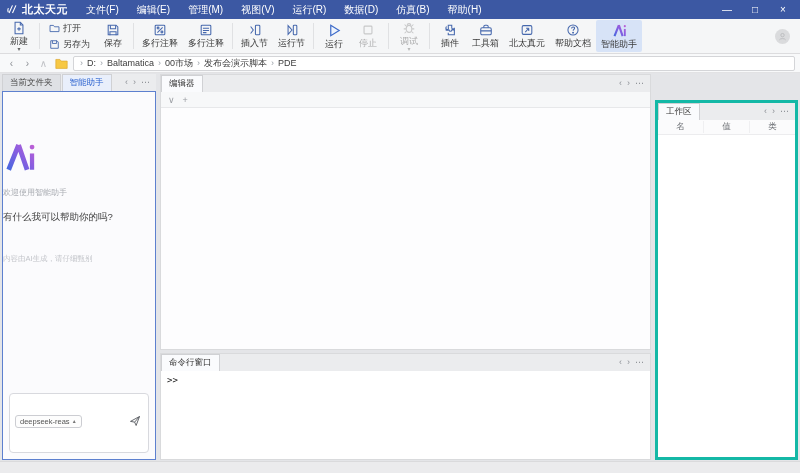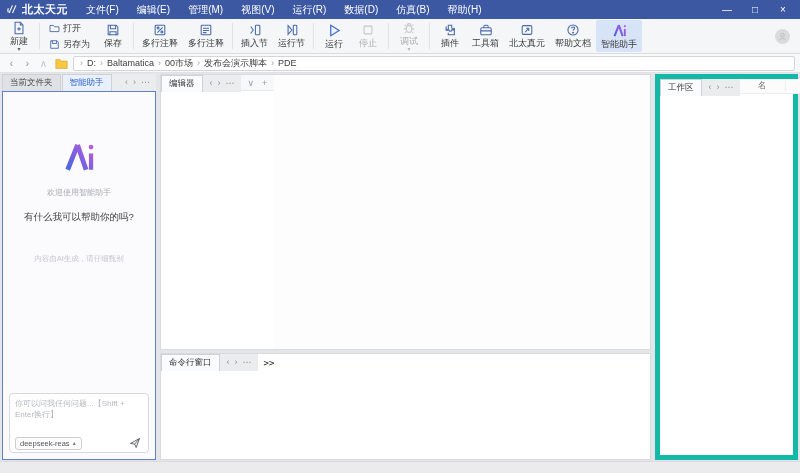--- a/index.html
+++ b/index.html
@@ -45,50 +45,50 @@
   .crumb { color:#3c3c3c; font-size:9px; white-space:nowrap; }
   .search-box { width:128px; height:15px; background:#fff; border:1px solid #d4d5d8; border-radius:2px; display:flex; align-items:center; padding:0 4px; gap:3px; }
   .search-box svg { flex:0 0 auto; }
   .search-box input { border:none; outline:none; width:100%; font-size:8.5px; color:#333; font-family:inherit; background:transparent; }
   .search-box input::placeholder { color:#b9bcc2; }
 
   
   .main { flex:1; display:flex; padding:1px 2px; gap:4px; min-height:0; }
   .col-left { width:154px; display:flex; flex-direction:column; flex:0 0 auto; min-height:0; }
   .col-center { flex:1; display:flex; flex-direction:column; gap:3px; min-width:0; min-height:0; }
-  .col-right { width:143px; display:flex; flex:0 0 auto; background:#fff; border:5px solid #14b8a6; }
+  .col-right { width:143px; display:flex; flex-direction:column; flex:0 0 auto; background:#fff; border:3px solid #14b8a6;margin-top:26px; }
 
   .tabstrip { height:17px; background:#ebecee; display:flex; flex:0 0 auto; }
   .tab { padding:2px 7px 3px; font-size:8.5px; color:#4a4a4a; background:#dfe1e5; border:1px solid #d0d1d4; border-bottom:none; margin-right:1px; white-space:nowrap; }
   .tab.selected { background:#fafbfd; color:#333; }
   .tab.selected-blue { background:#e9effb; color:#2b62cf; }
   .strip-spacer { flex:1; }
   .strip-controls { display:flex; align-items:center; gap:5px; padding:0 6px 2px; color:#8d9096; font-size:9px; }
   .strip-controls span { line-height:10px; }
 
   
   .chat-body { flex:1; border:1px solid #5d80cf; background:#fbfbfd; display:flex; flex-direction:column; min-height:0; }
   .chat-header { height:17px; background:#f6f7f9; border-bottom:1px solid #e4e5e8; display:flex; align-items:center; padding:0 5px; flex:0 0 auto; }
   .chat-header-title { flex:1; text-align:center; color:#555; font-size:8.5px; padding-left:26px; }
   .chat-header-icons { display:flex; gap:4px; color:#9a9da3; font-size:9px; }
-  .chat-content { flex:1; display:flex; flex-direction:column; align-items:center; overflow:hidden; }
+  .chat-content { flex:1; display:flex; flex-direction:column; overflow:hidden; }
   .ai-logo-big { margin-top:48px; }
   .welcome-small { margin-top:11px; color:#a9acb2; font-size:8px; }
   .welcome-big { margin-top:13px; color:#3c3c3c; font-size:9.5px; }
   .disclaimer { margin-top:30px; color:#c3c5ca; font-size:7.5px; }
   .chat-input-card { flex:0 0 auto; margin:5px 6px 6px; background:#fff; border:1px solid #d8d9de; border-radius:4px; height:60px; display:flex; flex-direction:column; padding:4px 5px; }
   .chat-placeholder { flex:1; color:#b4b7bd; font-size:8px; line-height:11px; }
   .chat-input-row { display:flex; align-items:center;margin-top:16px; }
   .model-pill { border:1px solid #cccdd2; border-radius:3px; padding:1px 4px; font-size:7.5px; color:#555; display:flex; align-items:center; gap:2px; background:#fdfdfd; }
   .model-pill .up { font-size:5px; color:#777; }
   .send-spacer { flex:1; }
   .send-btn { padding:1px 2px; display:flex; }
 
   
-  .panel { background:#fff; border:1px solid #d9dadc; display:flex; flex-direction:row; min-height:0; }
+  .panel { background:#fff; border:1px solid #d9dadc; display:flex; flex-direction:column; min-height:0; }
   .editor-panel { flex:1; }
   .command-panel { height:107px; flex:0 0 auto; }
   .editor-subrow { height:16px; background:#f7f8f9; border-bottom:1px solid #e7e8ea; display:flex; align-items:center; gap:8px; padding:0 7px; color:#9b9ea3; font-size:9px; flex:0 0 auto; }
   .editor-canvas { flex:1; background:#fdfdfe; }
   .command-content { flex:1; background:#fff; padding:4px 6px; font-family:"DejaVu Sans Mono","Liberation Mono",monospace; font-size:9px; color:#222; }
 
   
   .ws-colheader { height:15px; display:flex; align-items:center; background:#fbfbfc; border-bottom:1px solid #ececee; color:#6b6e73; font-size:8.5px; flex:0 0 auto; }
   .ws-col { padding:0 4px; }
   .ws-col.c1 { width:46px; text-align:center; border-right:1px solid #efeff1; }
@@ -362,21 +362,20 @@
                   <path d="M20.5 9.5 V21" stroke-width="3"></path>
                   <circle cx="20.5" cy="5" r="1.7" fill="url(#aig2)" stroke="none"></circle>
                 </g>
               </svg>
           </span>
           <span class="welcome-small">欢迎使用智能助手</span>
           <span class="welcome-big">有什么我可以帮助你的吗?</span>
           <span class="disclaimer">内容由AI生成，请仔细甄别</span>
         </div>
         <div class="chat-input-card">
-          <div class="chat-placeholder">你可以问我任何问题...【Shift + Enter换行】</div>
           <div class="chat-input-row">
             <span class="model-pill">
               <span>deepseek-reas</span>
               <span class="up">▲</span>
             </span>
             <span class="send-spacer"></span>
             <span class="send-btn">
               <svg width="12" height="12" viewBox="0 0 16 16" fill="none" stroke="#55585e" stroke-width="1.2">
                   <path d="M2 8.5 L14 2 L9.5 14 L7.5 9.5 Z"></path>
                   <path d="M7.5 9.5 L14 2"></path>

